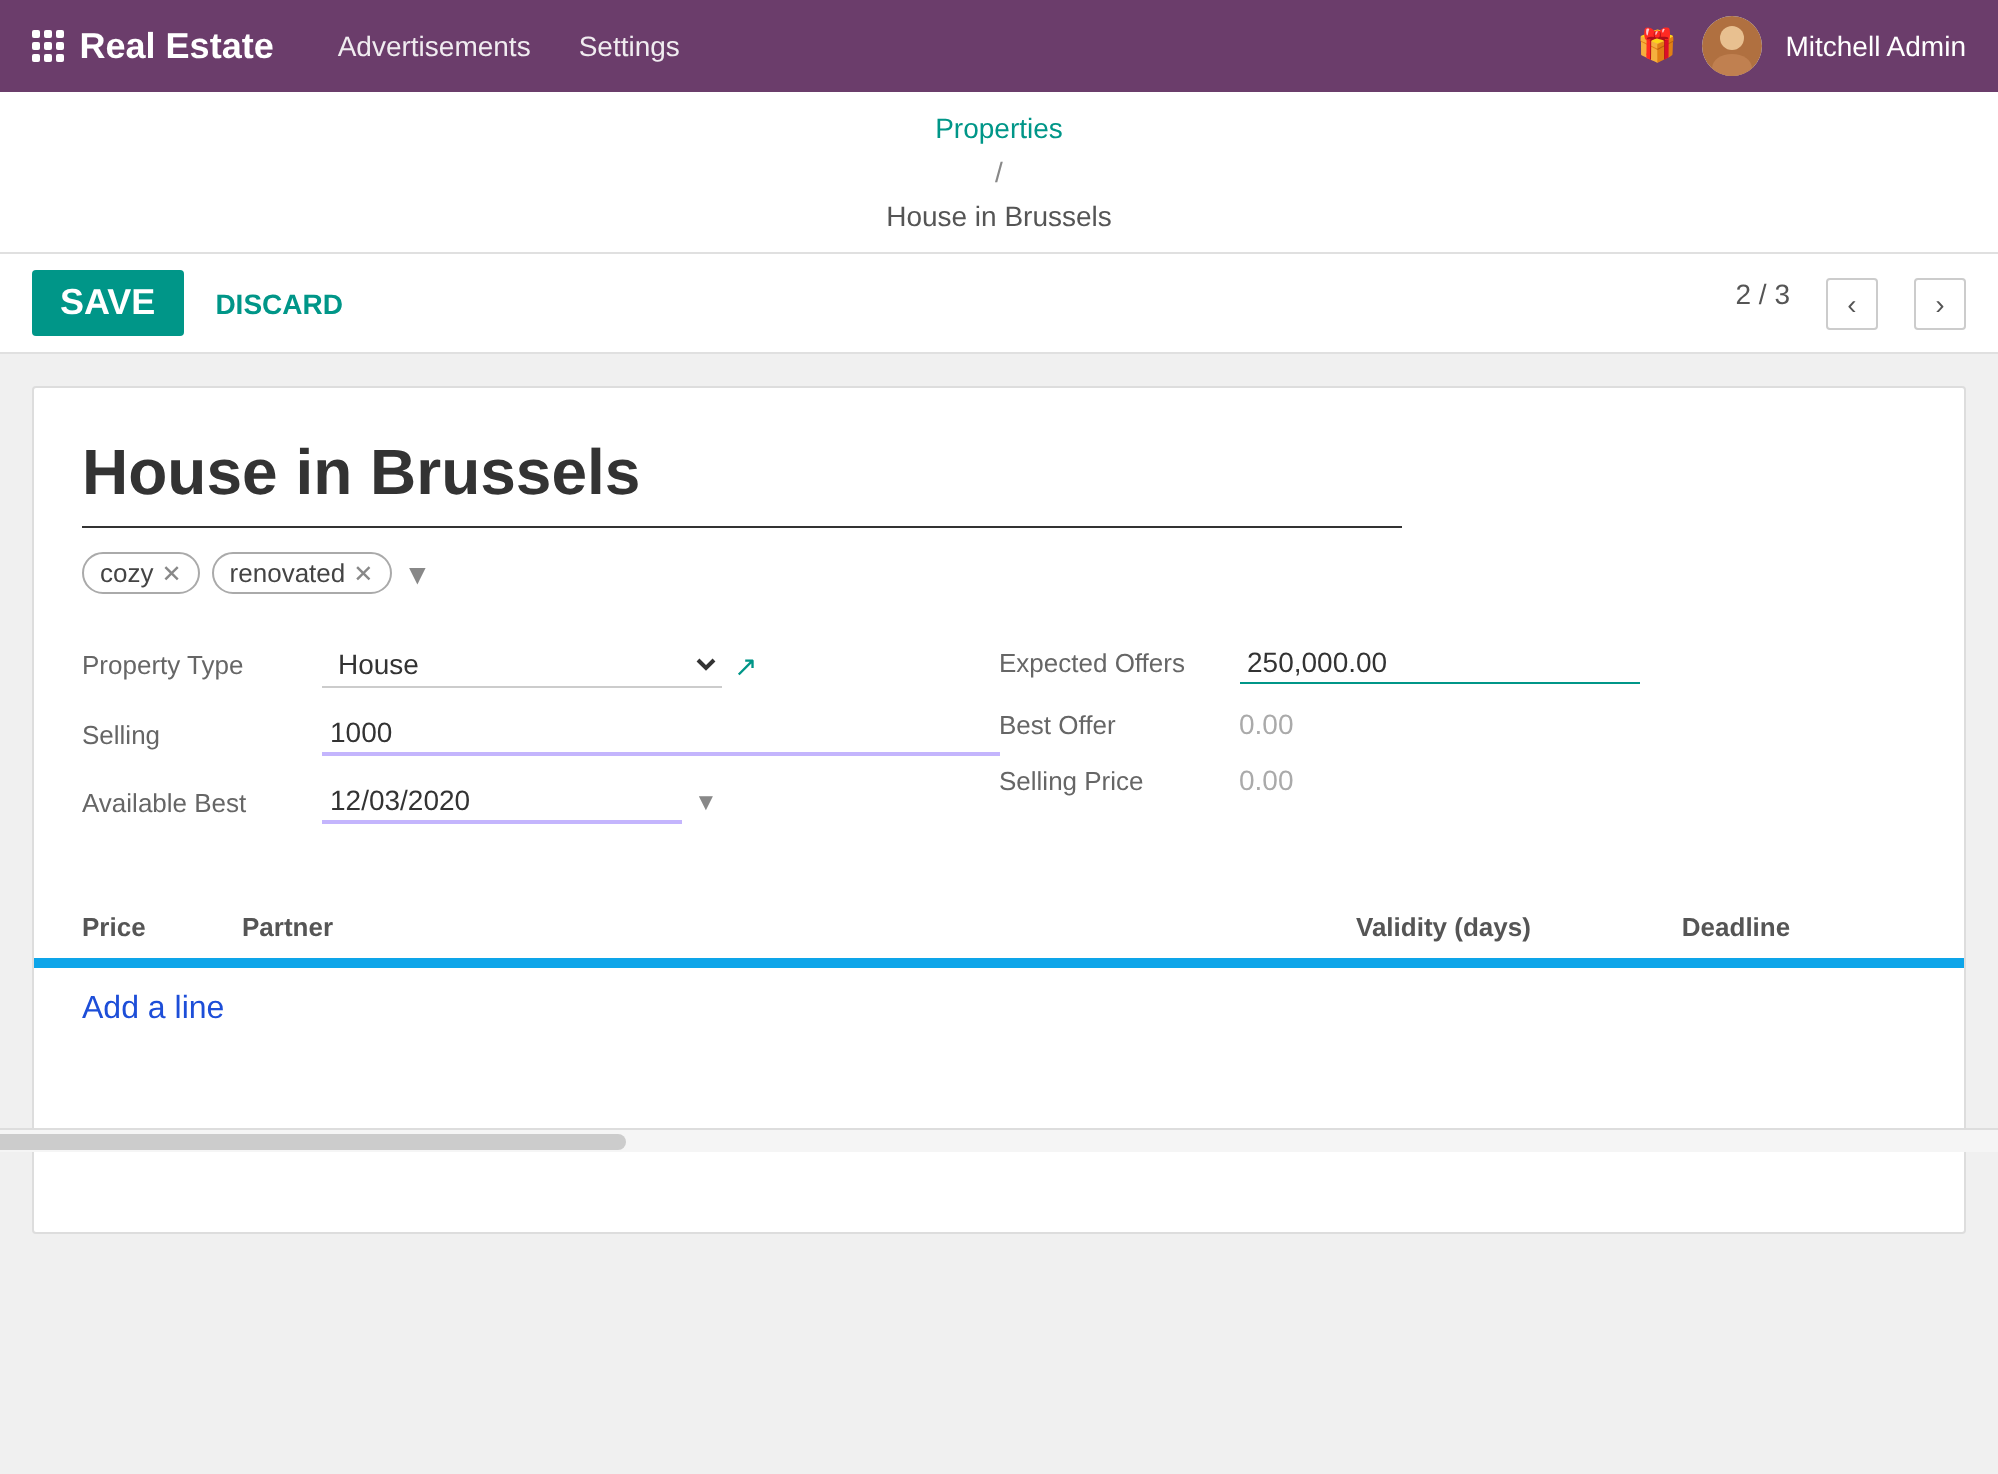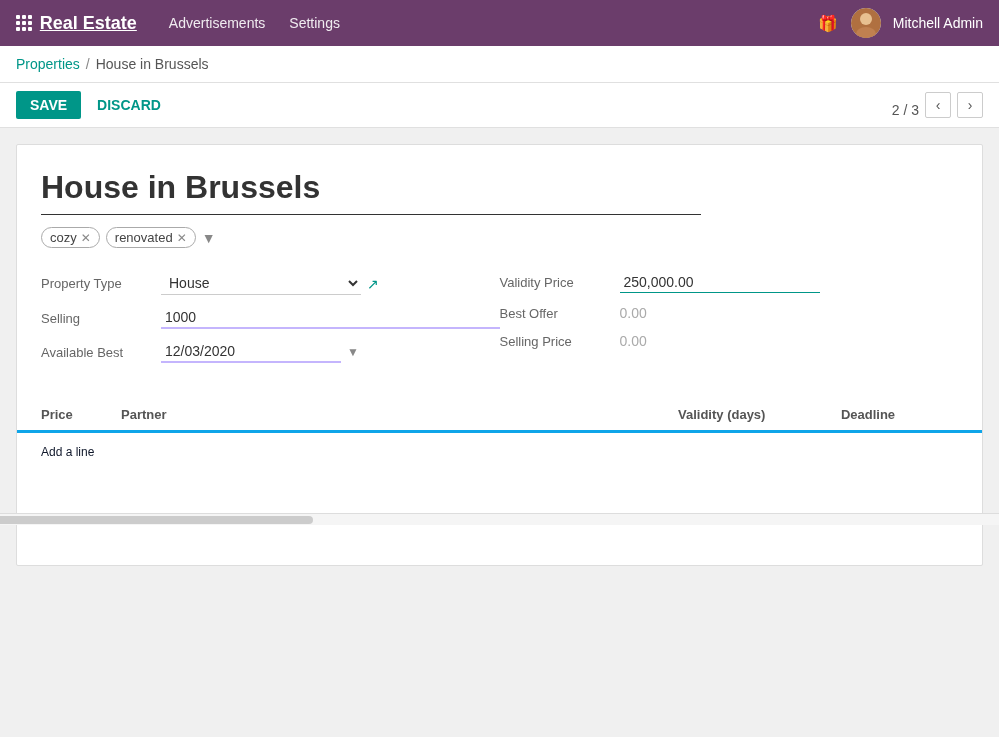--- a/index.html
+++ b/index.html
@@ -12,21 +12,20 @@
       display: flex;
       align-items: center;
       padding: 0 16px;
       height: 46px;
     }
     .topnav-title {
       font-size: 18px;
       font-weight: bold;
       margin-right: 32px;
       color: white;
-      text-decoration: underline;
     }
     .topnav-links {
       display: flex;
       gap: 24px;
       flex: 1;
     }
     .topnav-link {
       color: white;
       text-decoration: none;
       font-size: 14px;
@@ -50,20 +49,21 @@
     .topnav-username { color: white; font-size: 14px; cursor: pointer; }
 
     
     .breadcrumb-bar {
       padding: 10px 16px;
       display: flex;
       align-items: center;
       gap: 6px;
       background: white;
       border-bottom: 1px solid #e0e0e0;
+      flex-direction: column;
     }
     .breadcrumb-link {
       color: #009688;
       text-decoration: none;
       font-size: 14px;
       cursor: pointer;
     }
     .breadcrumb-sep { color: #888; font-size: 14px; }
     .breadcrumb-current { color: #555; font-size: 14px; }
 
@@ -73,40 +73,40 @@
       display: flex;
       align-items: center;
       background: white;
       border-bottom: 1px solid #e0e0e0;
     }
     .btn-save {
       background: #009688;
       color: white;
       border: none;
       padding: 6px 14px;
-      font-size: 14px;
+      font-size: 18px;
       font-weight: bold;
       cursor: pointer;
       border-radius: 2px;
       margin-right: 8px;
     }
     .btn-discard {
       background: none;
       border: none;
       color: #009688;
       font-size: 14px;
       font-weight: bold;
       cursor: pointer;
       padding: 6px 8px;
     }
     .pager {
       margin-left: auto;
       display: flex;
-      align-items: flex-end;
-      gap: 6px;
+      align-items: flex-start;
+      gap: 18px;
     }
     .pager-text { color: #555; font-size: 14px; }
     .pager-btn {
       background: none;
       border: 1px solid #ccc;
       width: 26px; height: 26px;
       cursor: pointer;
       display: flex; align-items: center; justify-content: center;
       border-radius: 2px;
       font-size: 14px;
@@ -240,38 +240,38 @@
       font-weight: 500;
     }
 
     
     .table-section {
       margin: 0 -24px;
     }
     .table-header {
       display: flex;
       padding: 8px 24px;
-      border-bottom: 3px solid #0ea5e9;
+      border-bottom: 5px solid #0ea5e9;
       color: #555;
       font-size: 13px;
       font-weight: 600;
     }
     .table-header .col-price { width: 80px; }
     .table-header .col-partner { flex: 1; }
     .table-header .col-validity { width: 130px; }
     .table-header .col-deadline { width: 120px; text-align: center; }
     .table-header .col-action { width: 30px; }
 
     .table-body {
       min-height: 80px;
       padding: 8px 24px;
     }
     .add-line {
-      color: #0f172a;
-      font-size: 12px;
+      color: #1d4ed8;
+      font-size: 16px;
       cursor: pointer;
       display: inline-block;
       padding: 4px 0;
     }
 
     
     .scrollbar-track {
       height: 12px;
       background: #f5f5f5;
       border-top: 1px solid #ddd;
@@ -395,21 +395,21 @@
           <span class="field-label">Available Best</span>
           <div class="field-select-row">
             <input class="field-input" value="12/03/2020" style="width: 180px;">
             <span style="color:#888; cursor:pointer; font-size:12px;">▼</span>
           </div>
         </div>
       </div>
 
       <div class="fields-right">
         <div class="field-row">
-          <span class="field-label">Validity Price</span>
+          <span class="field-label">Expected Offers</span>
           <input class="expected-price-input" value="250,000.00" style="">
         </div>
         <div class="field-row">
           <span class="field-label">Best Offer</span>
           <span class="field-value-right">0.00</span>
         </div>
         <div class="field-row">
           <span class="field-label">Selling Price</span>
           <span class="field-value-right">0.00</span>
         </div>

